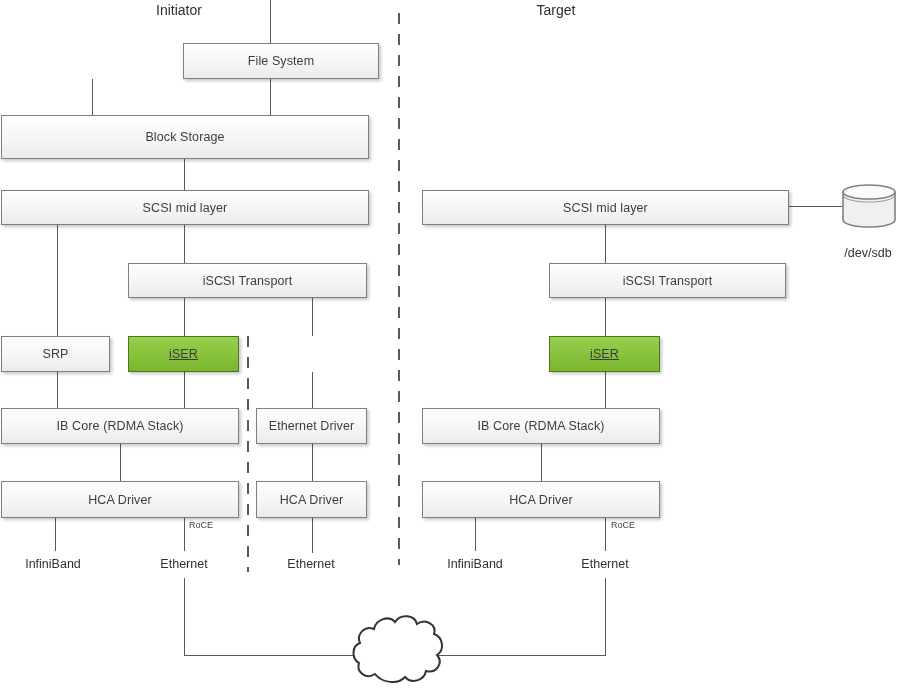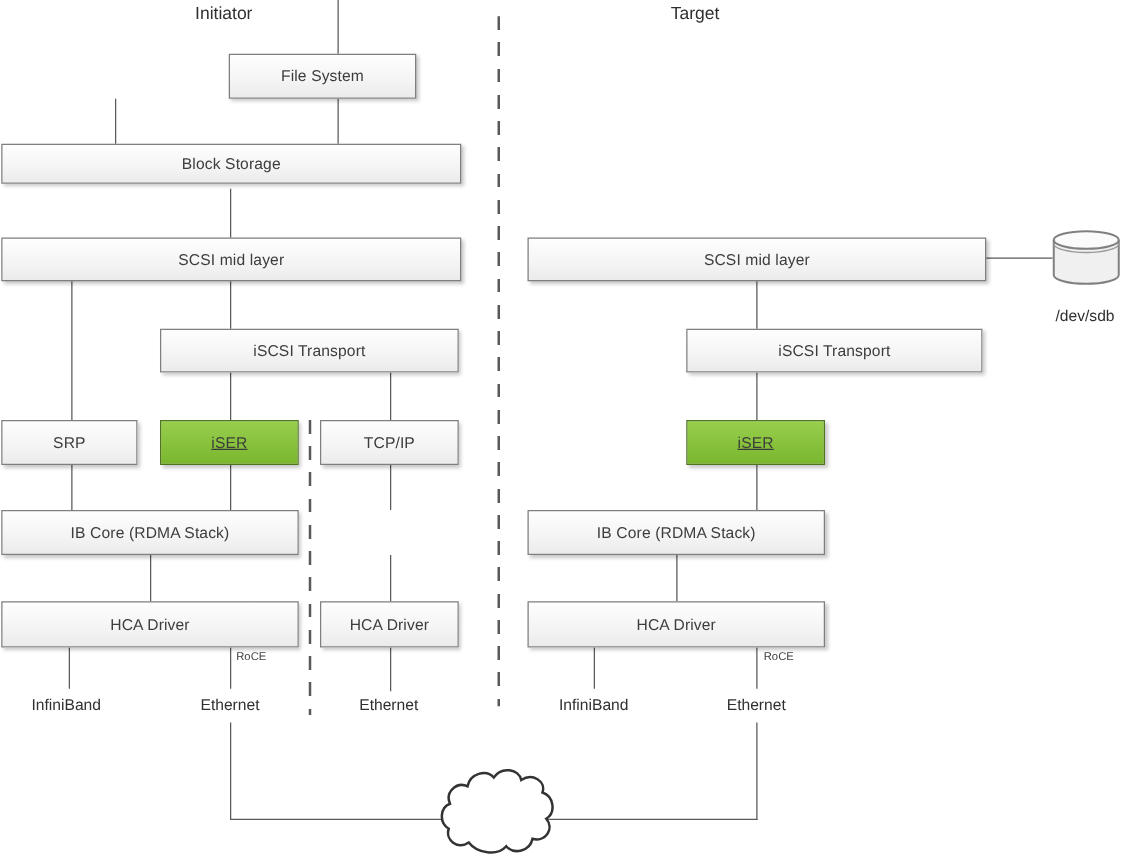--- a/index.html
+++ b/index.html
@@ -80,43 +80,43 @@
   <div class="vline" style="left:605px;top:298px;height:38px;"></div>
   <div class="vline" style="left:605px;top:372px;height:36px;"></div>
   <div class="vline" style="left:541px;top:444px;height:37px;"></div>
   <div class="vline" style="left:475px;top:518px;height:33px;"></div>
   <div class="vline" style="left:605px;top:518px;height:33px;"></div>
   <div class="vline" style="left:605px;top:578px;height:78px;"></div>
 
   <div class="hline" style="left:789px;top:206px;width:53px;"></div>
   <div class="hline" style="left:184px;top:655px;width:422px;"></div>
 
-  <div class="box" style="left:183px;top:43px;width:150px;height:36px;text-align:right;">
+  <div class="box" style="left:183px;top:43px;width:196px;height:36px;text-align:right;">
       <span>File System</span>
     </div>
-  <div class="box" style="left:1px;top:115px;width:368px;height:32px;">
+  <div class="box" style="left:1px;top:115px;width:368px;height:44px;">
       <span>Block Storage</span>
     </div>
   <div class="box" style="left:1px;top:190px;width:368px;height:35px;">
       <span>SCSI mid layer</span>
     </div>
   <div class="box" style="left:128px;top:263px;width:239px;height:35px;">
       <span>iSCSI Transport</span>
     </div>
   <div class="box" style="left:1px;top:336px;width:109px;height:36px;">
       <span>SRP</span>
     </div>
   <div class="box green" style="left:128px;top:336px;width:111px;height:36px;">
       <span>iSER</span>
     </div>
-  <div class="box" style="left:256px;top:336px;width:111px;height:36px;">
-      <span>TCP/IP</span>
-    </div>
   <div class="box" style="left:1px;top:408px;width:238px;height:36px;">
       <span>IB Core (RDMA Stack)</span>
+    </div>
+  <div class="box" style="left:256px;top:408px;width:111px;height:36px;">
+      <span>Ethernet Driver</span>
     </div>
   <div class="box" style="left:1px;top:481px;width:238px;height:37px;">
       <span>HCA Driver</span>
     </div>
   <div class="box" style="left:256px;top:481px;width:111px;height:37px;">
       <span>HCA Driver</span>
     </div>
 
   <div class="box" style="left:422px;top:190px;width:367px;height:35px;">
       <span>SCSI mid layer</span>

